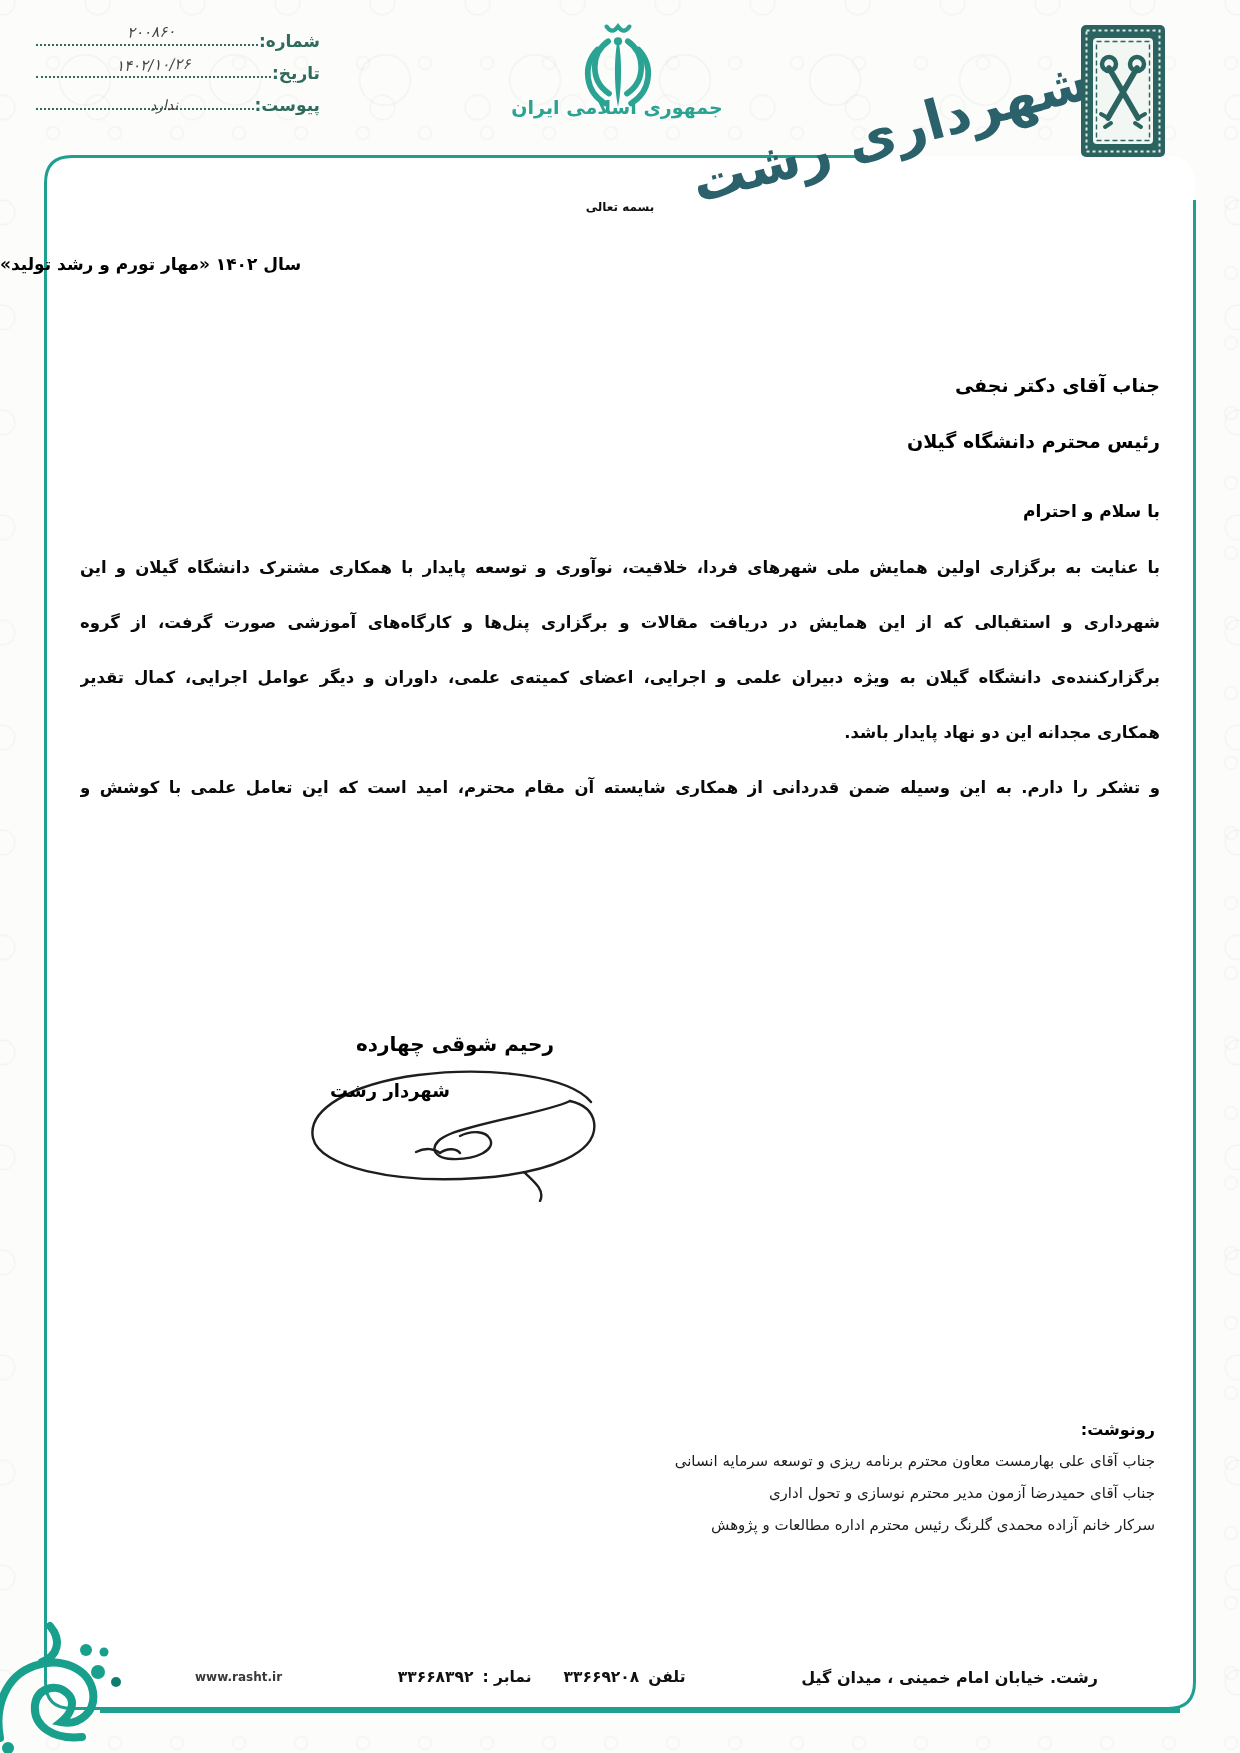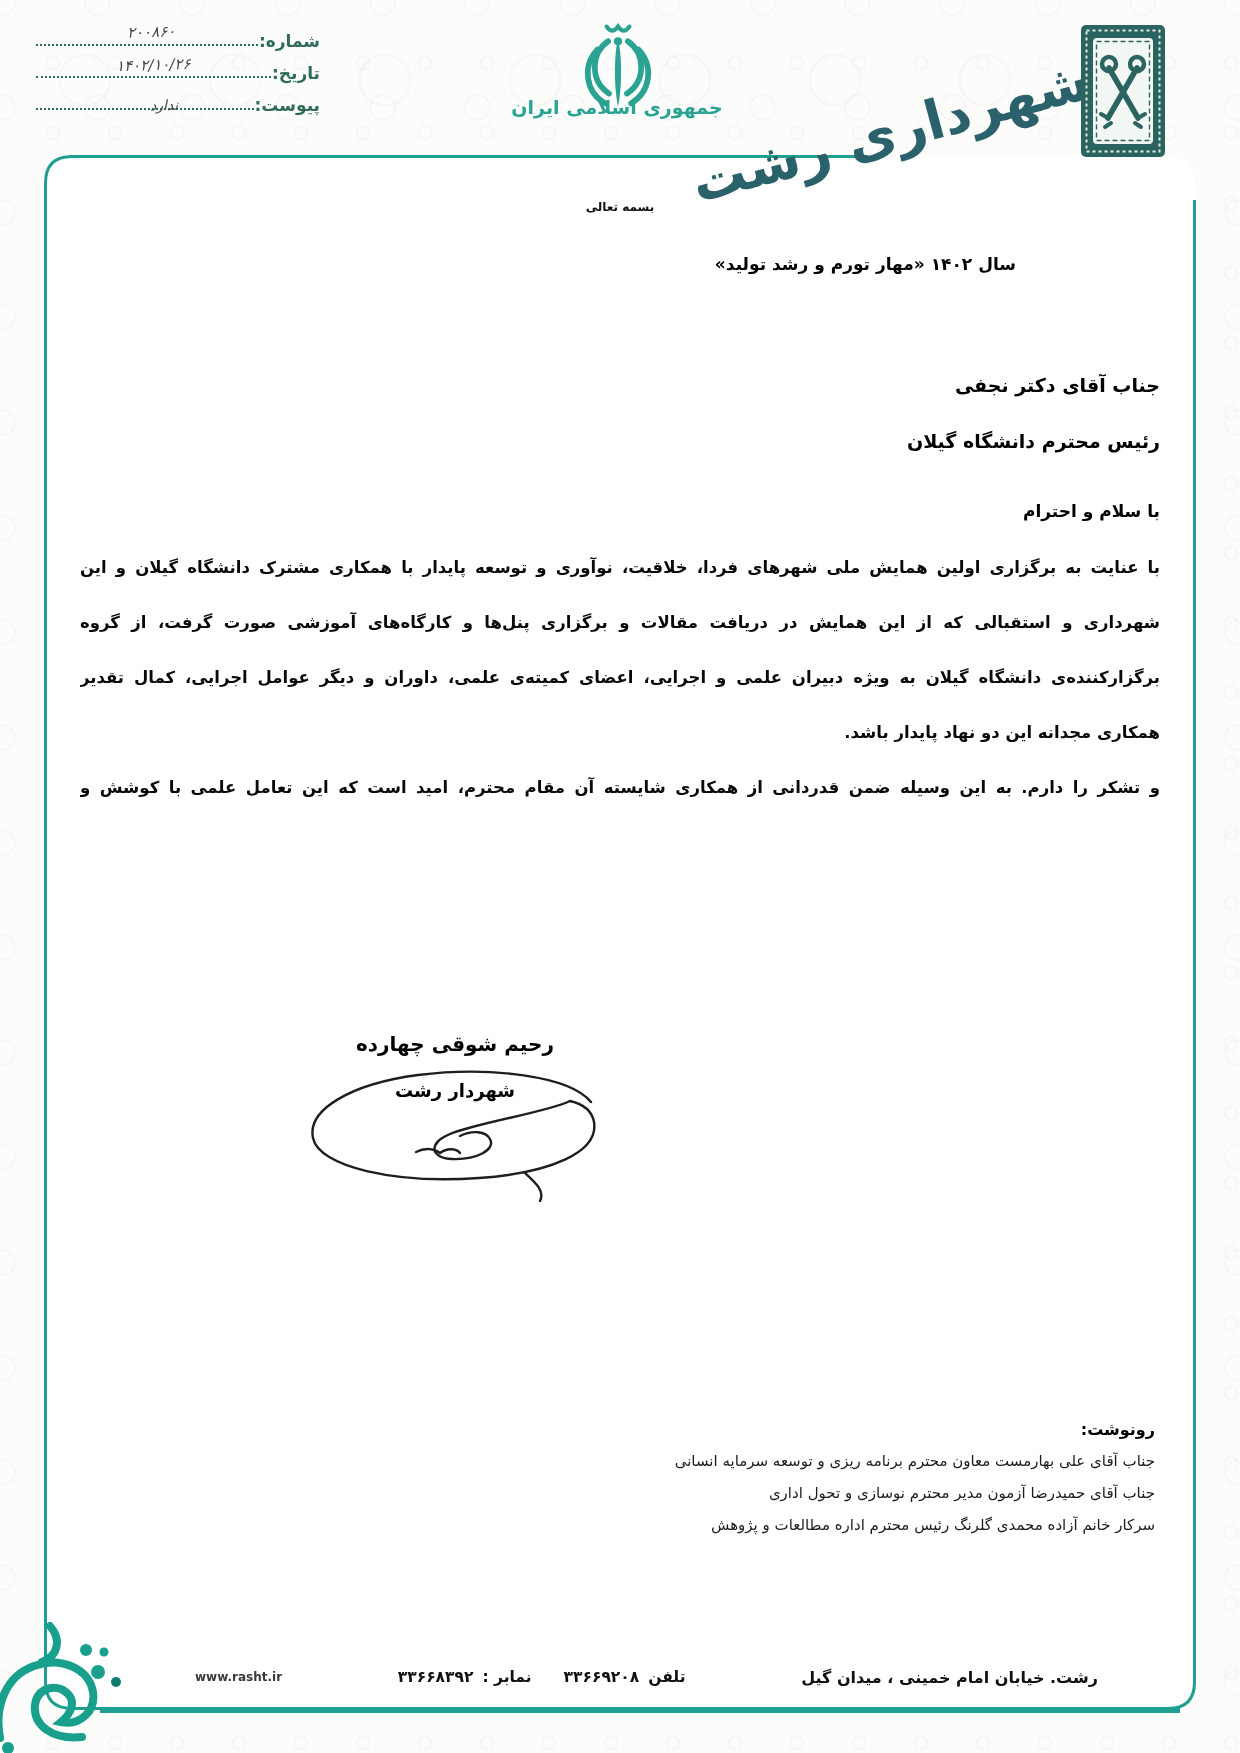--- a/index.html
+++ b/index.html
@@ -31,36 +31,36 @@
   .emblem-caption{left:497px; top:96px; width:240px; text-align:center; font-size:19px; font-weight:bold; color:#2aa393; z-index:3;}
   
   .seal{left:1080px; top:24px; width:86px; height:134px; z-index:5;}
   .calligraphy{
     left:735px; top:96px; width:370px; height:140px; z-index:4;
     font-size:54px; font-weight:bold; color:#2a616b; text-align:center;
     transform:rotate(-15deg); line-height:1.1; white-space:nowrap;
   }
   
   .besmele{left:0; top:200px; width:1240px; text-align:center; font-size:12px; font-weight:600; color:#111; z-index:3;}
-  .slogan{left:0; top:254px; width:1016px; text-align:right; font-size:17px; font-weight:bold; color:#000; z-index:3;}
+  .slogan{left:0; top:254px; width:1016px; text-align:left; font-size:17px; font-weight:bold; color:#000; z-index:3;}
   
   .addr-name{right:80px; top:374px; font-size:19px; font-weight:bold; color:#000; z-index:3;}
   .addr-title{right:80px; top:430px; font-size:19px; font-weight:bold; color:#000; z-index:3;}
   .salutation{right:80px; top:501px; font-size:17px; font-weight:bold; color:#000; z-index:3;}
   
   .body-block{left:80px; right:80px; top:548px; z-index:3;}
   .jline{
     direction:rtl; text-align:justify; text-align-last:justify;
     font-size:16.5px; font-weight:bold; color:#0a0a0a; height:55px; line-height:40px;
     white-space:normal; overflow:hidden;
   }
   .jline.last{text-align-last:right;}
   
   .signer-name{left:300px; top:1032px; width:310px; text-align:center; font-size:20px; font-weight:bold; color:#000; z-index:4;}
-  .signer-title{left:330px; top:1080px; width:250px; text-align:center; font-size:18px; font-weight:bold; color:#000; z-index:4;}
+  .signer-title{left:330px; top:1080px; width:250px; text-align:left; font-size:18px; font-weight:bold; color:#000; z-index:4;}
   .signature-svg{left:298px; top:1062px; z-index:3;}
   
   .cc-label{right:85px; top:1420px; font-size:16px; font-weight:bold; color:#000; z-index:3;}
   .cc-line{right:85px; font-size:15px; color:#1c1c1c; z-index:3;}
   .cc-0{top:1452px;} .cc-1{top:1484px;} .cc-2{top:1516px;}
   
   .footer-row{
     left:195px; right:142px; top:1660px; height:34px; display:flex; direction:rtl;
     justify-content:space-between; align-items:center; z-index:3;
   }

